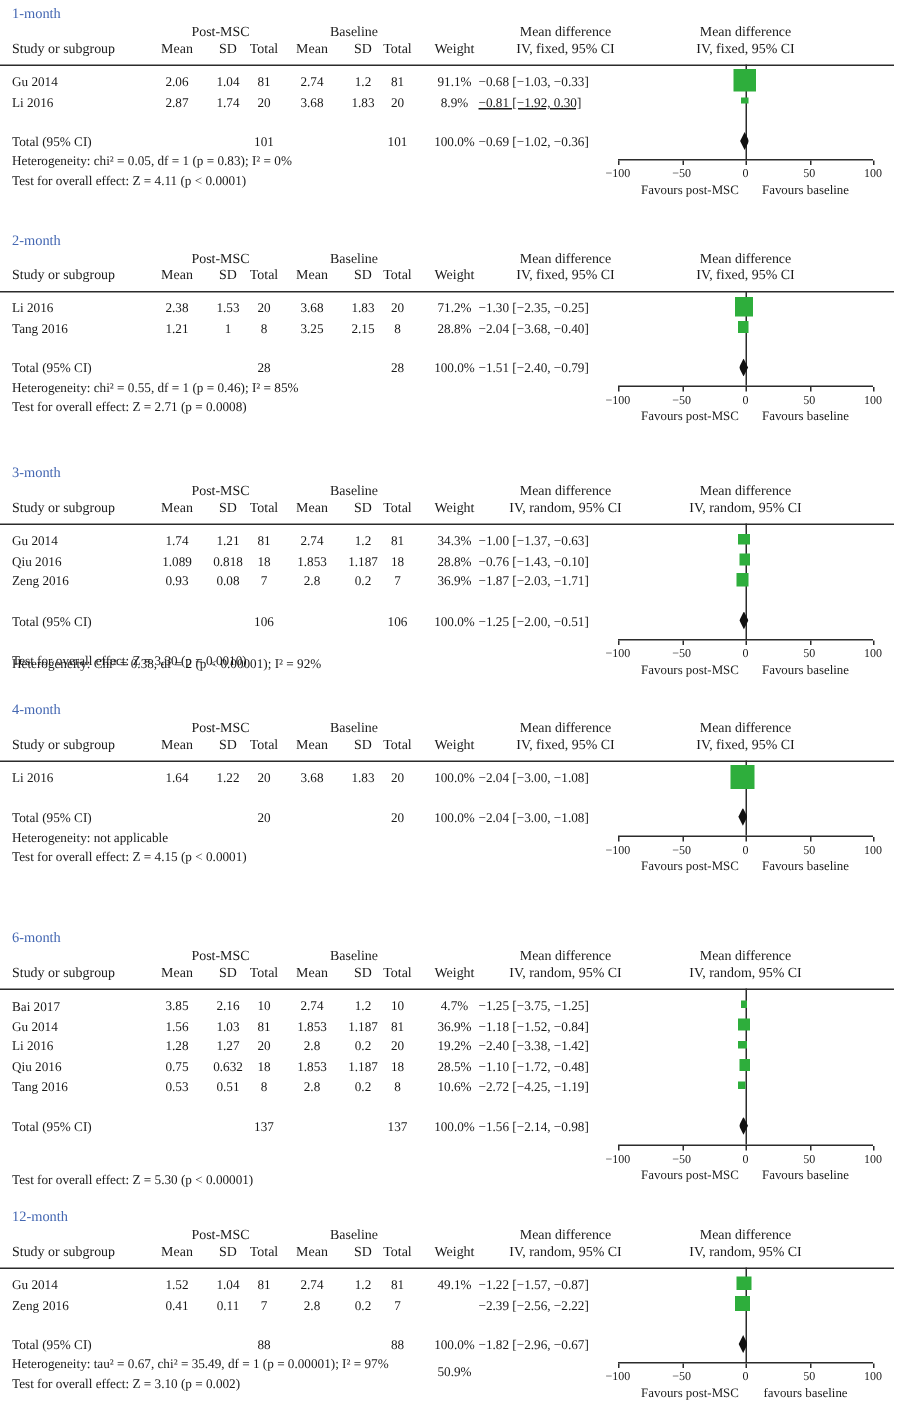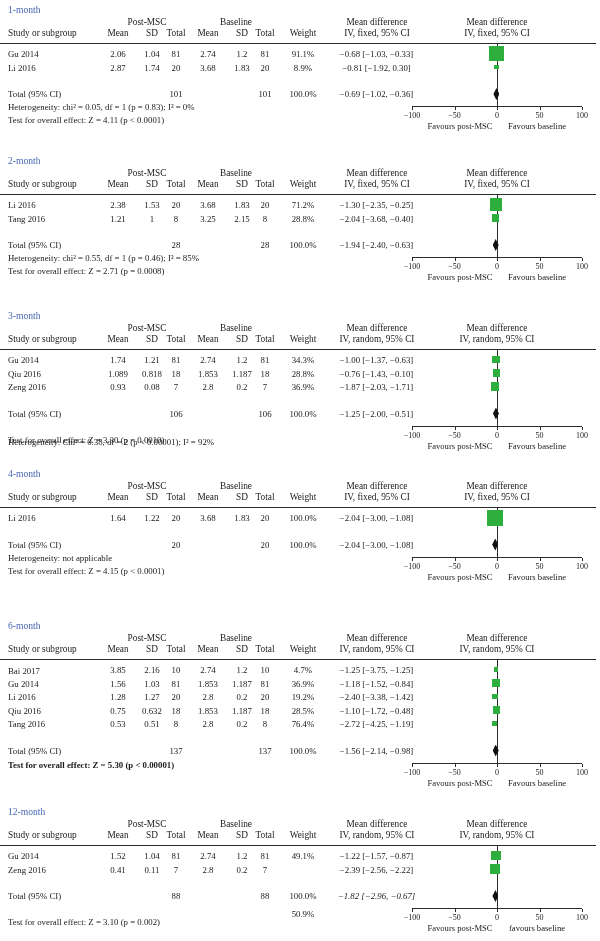--- a/index.html
+++ b/index.html
@@ -3,21 +3,21 @@
 <meta charset="utf-8">
 <style>
   html,body{margin:0;padding:0;background:#fff;}
   #figure{position:relative;width:600px;height:941px;background:#ffffff;overflow:hidden;
           font-family:"Liberation Serif","DejaVu Serif",serif;}
   .panel{position:absolute;left:0;width:600px;}
   .t{position:absolute;font-size:8.8px;color:#1a1a1a;white-space:nowrap;line-height:1.15;}
   .hd{font-size:9.3px;}
   .heading{font-size:9.6px;color:#4467b2;}
   .ctr{text-align:center;}
-  .rgt{text-align:center;}
+  .rgt{text-align:left;}
   .rule{position:absolute;height:1px;background:#2b2b2b;}
   .vline{position:absolute;width:1px;background:#2b2b2b;}
   .tick{position:absolute;width:1px;height:3px;background:#2b2b2b;}
   .square{position:absolute;background:#2eae3c;}
   .diamond{position:absolute;background:#111;clip-path:polygon(50% 0,100% 50%,50% 100%,0 50%);}
   .axislab{font-size:8px;}
   .fav{font-size:8.6px;}
 </style>
 </head>
 <body>
@@ -50,21 +50,21 @@
       <div class="t ctr " style="left: 258px; top: 47px; width: 90px;">91.1%</div>
       <div class="t rgt " style="left: 319px; top: 47px; width: 115px;">−0.68 [−1.03, −0.33]</div>
       <div class="t " style="left: 8px; top: 60.5px;">Li 2016</div>
       <div class="t ctr " style="left: 73px; top: 60.5px; width: 90px;">2.87</div>
       <div class="t ctr " style="left: 107px; top: 60.5px; width: 90px;">1.74</div>
       <div class="t ctr " style="left: 131px; top: 60.5px; width: 90px;">20</div>
       <div class="t ctr " style="left: 163px; top: 60.5px; width: 90px;">3.68</div>
       <div class="t ctr " style="left: 197px; top: 60.5px; width: 90px;">1.83</div>
       <div class="t ctr " style="left: 220px; top: 60.5px; width: 90px;">20</div>
       <div class="t ctr " style="left: 258px; top: 60.5px; width: 90px;">8.9%</div>
-      <div class="t rgt " style="left: 319px; top: 60.5px; width: 115px;">−0.81 [−1.92, 0.30]</div>
+      <div class="t rgt " style="left: 319px; top: 60.5px; width: 115px; text-decoration: underline;">−0.81 [−1.92, 0.30]</div>
       <div class="t " style="left: 8px; top: 87px;">Total (95% CI)</div>
       <div class="t ctr " style="left: 131px; top: 87px; width: 90px;">101</div>
       <div class="t ctr " style="left: 220px; top: 87px; width: 90px;">101</div>
       <div class="t ctr " style="left: 258px; top: 87px; width: 90px;">100.0%</div>
       <div class="t rgt " style="left: 319px; top: 87px; width: 115px;">−0.69 [−1.02, −0.36]</div>
       <div class="t " style="left: 8px; top: 100px;">Heterogeneity: chi² = 0.05, df = 1 (p = 0.83); I² = 0%</div>
       <div class="t " style="left: 8px; top: 113px;">Test for overall effect: Z = 4.11 (p &lt; 0.0001)</div>
       <div class="vline" style="left: 496.5px; top: 41px; height: 63px;"></div>
       <div class="square" style="left: 488.978px; top: 44.0562px; width: 14.8875px; height: 14.8875px;"></div>
       <div class="square" style="left: 494.005px; top: 62.6938px; width: 4.6125px; height: 4.6125px;"></div>
@@ -115,21 +115,21 @@
       <div class="t ctr " style="left: 131px; top: 60.5px; width: 90px;">8</div>
       <div class="t ctr " style="left: 163px; top: 60.5px; width: 90px;">3.25</div>
       <div class="t ctr " style="left: 197px; top: 60.5px; width: 90px;">2.15</div>
       <div class="t ctr " style="left: 220px; top: 60.5px; width: 90px;">8</div>
       <div class="t ctr " style="left: 258px; top: 60.5px; width: 90px;">28.8%</div>
       <div class="t rgt " style="left: 319px; top: 60.5px; width: 115px;">−2.04 [−3.68, −0.40]</div>
       <div class="t " style="left: 8px; top: 87px;">Total (95% CI)</div>
       <div class="t ctr " style="left: 131px; top: 87px; width: 90px;">28</div>
       <div class="t ctr " style="left: 220px; top: 87px; width: 90px;">28</div>
       <div class="t ctr " style="left: 258px; top: 87px; width: 90px;">100.0%</div>
-      <div class="t rgt " style="left: 319px; top: 87px; width: 115px;">−1.94 [−2.40, −0.63]</div>
+      <div class="t rgt " style="left: 319px; top: 87px; width: 115px;">−1.51 [−2.40, −0.79]</div>
       <div class="t " style="left: 8px; top: 100px;">Heterogeneity: chi² = 0.55, df = 1 (p = 0.46); I² = 85%</div>
       <div class="t " style="left: 8px; top: 113px;">Test for overall effect: Z = 2.71 (p = 0.0008)</div>
       <div class="vline" style="left: 496.5px; top: 41px; height: 63px;"></div>
       <div class="square" style="left: 489.695px; top: 45.3px; width: 12.4px; height: 12.4px;"></div>
       <div class="square" style="left: 491.716px; top: 61.45px; width: 7.1px; height: 7.1px;"></div>
       <div class="diamond" style="left: 492.716px; top: 86px; width: 6px; height: 12px;"></div>
       <div class="rule" style="left: 412px; top: 104px; width: 170px;"></div>
       <div class="tick" style="left: 412px; top: 105px;"></div>
       <div class="t ctr axislab" style="left: 367px; top: 109px; width: 90px;">−100</div>
       <div class="tick" style="left: 454.5px; top: 105px;"></div>
@@ -316,28 +316,28 @@
       <div class="t ctr " style="left: 220px; top: 87.5px; width: 90px;">18</div>
       <div class="t ctr " style="left: 258px; top: 87.5px; width: 90px;">28.5%</div>
       <div class="t rgt " style="left: 319px; top: 87.5px; width: 115px;">−1.10 [−1.72, −0.48]</div>
       <div class="t " style="left: 8px; top: 101px;">Tang 2016</div>
       <div class="t ctr " style="left: 73px; top: 101px; width: 90px;">0.53</div>
       <div class="t ctr " style="left: 107px; top: 101px; width: 90px;">0.51</div>
       <div class="t ctr " style="left: 131px; top: 101px; width: 90px;">8</div>
       <div class="t ctr " style="left: 163px; top: 101px; width: 90px;">2.8</div>
       <div class="t ctr " style="left: 197px; top: 101px; width: 90px;">0.2</div>
       <div class="t ctr " style="left: 220px; top: 101px; width: 90px;">8</div>
-      <div class="t ctr " style="left: 258px; top: 101px; width: 90px;">76.4%</div>
+      <div class="t ctr " style="left: 258px; top: 101px; width: 90px;">10.6%</div>
       <div class="t rgt " style="left: 319px; top: 101px; width: 115px;">−2.72 [−4.25, −1.19]</div>
       <div class="t " style="left: 8px; top: 127.5px;">Total (95% CI)</div>
       <div class="t ctr " style="left: 131px; top: 127.5px; width: 90px;">137</div>
       <div class="t ctr " style="left: 220px; top: 127.5px; width: 90px;">137</div>
       <div class="t ctr " style="left: 258px; top: 127.5px; width: 90px;">100.0%</div>
       <div class="t rgt " style="left: 319px; top: 127.5px; width: 115px;">−1.56 [−2.14, −0.98]</div>
-      <div class="t " style="left: 8px; top: 142px; font-weight: bold;">Test for overall effect: Z = 5.30 (p &lt; 0.00001)</div>
+      <div class="t " style="left: 8px; top: 163px;">Test for overall effect: Z = 5.30 (p &lt; 0.00001)</div>
       <div class="vline" style="left: 496.5px; top: 41px; height: 103.5px;"></div>
       <div class="square" style="left: 493.894px; top: 49.4562px; width: 4.0875px; height: 4.0875px;"></div>
       <div class="square" style="left: 491.941px; top: 60.9438px; width: 8.1125px; height: 8.1125px;"></div>
       <div class="square" style="left: 492.01px; top: 75.55px; width: 5.9px; height: 5.9px;"></div>
       <div class="square" style="left: 492.534px; top: 88.4688px; width: 7.0625px; height: 7.0625px;"></div>
       <div class="square" style="left: 492.275px; top: 103.088px; width: 4.825px; height: 4.825px;"></div>
       <div class="diamond" style="left: 492.674px; top: 126.5px; width: 6px; height: 12px;"></div>
       <div class="rule" style="left: 412px; top: 144.5px; width: 170px;"></div>
       <div class="tick" style="left: 412px; top: 145.5px;"></div>
       <div class="t ctr axislab" style="left: 367px; top: 149.5px; width: 90px;">−100</div>
@@ -384,21 +384,22 @@
       <div class="t ctr " style="left: 131px; top: 60.5px; width: 90px;">7</div>
       <div class="t ctr " style="left: 163px; top: 60.5px; width: 90px;">2.8</div>
       <div class="t ctr " style="left: 197px; top: 60.5px; width: 90px;">0.2</div>
       <div class="t ctr " style="left: 220px; top: 60.5px; width: 90px;">7</div>
       <div class="t ctr " style="left: 258px; top: 60.5px; width: 90px; margin-top: 44px;">50.9%</div>
       <div class="t rgt " style="left: 319px; top: 60.5px; width: 115px;">−2.39 [−2.56, −2.22]</div>
       <div class="t " style="left: 8px; top: 87px;">Total (95% CI)</div>
       <div class="t ctr " style="left: 131px; top: 87px; width: 90px;">88</div>
       <div class="t ctr " style="left: 220px; top: 87px; width: 90px;">88</div>
       <div class="t ctr " style="left: 258px; top: 87px; width: 90px;">100.0%</div>
-      <div class="t rgt " style="left: 319px; top: 87px; width: 115px; font-style: italic;">−1.82 [−2.96, −0.67]</div>
+      <div class="t rgt " style="left: 319px; top: 87px; width: 115px;">−1.82 [−2.96, −0.67]</div>
+      <div class="t " style="left: 8px; top: 100px;">Heterogeneity: tau² = 0.67, chi² = 35.49, df = 1 (p = 0.00001); I² = 97%</div>
       <div class="t " style="left: 8px; top: 113px;">Test for overall effect: Z = 3.10 (p = 0.002)</div>
       <div class="vline" style="left: 496.5px; top: 41px; height: 63px;"></div>
       <div class="square" style="left: 491.144px; top: 46.6812px; width: 9.6375px; height: 9.6375px;"></div>
       <div class="square" style="left: 490.037px; top: 60.0688px; width: 9.8625px; height: 9.8625px;"></div>
       <div class="diamond" style="left: 492.453px; top: 86px; width: 6px; height: 12px;"></div>
       <div class="rule" style="left: 412px; top: 104px; width: 170px;"></div>
       <div class="tick" style="left: 412px; top: 105px;"></div>
       <div class="t ctr axislab" style="left: 367px; top: 109px; width: 90px;">−100</div>
       <div class="tick" style="left: 454.5px; top: 105px;"></div>
       <div class="t ctr axislab" style="left: 409.5px; top: 109px; width: 90px;">−50</div>

